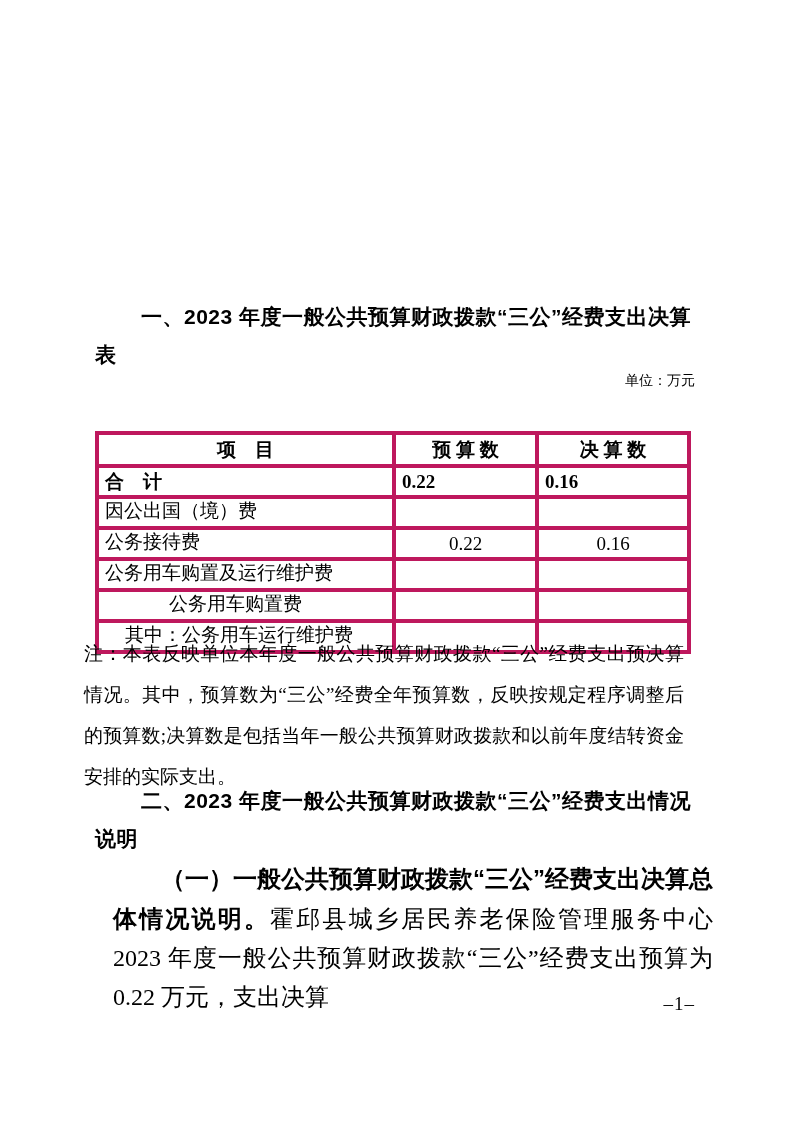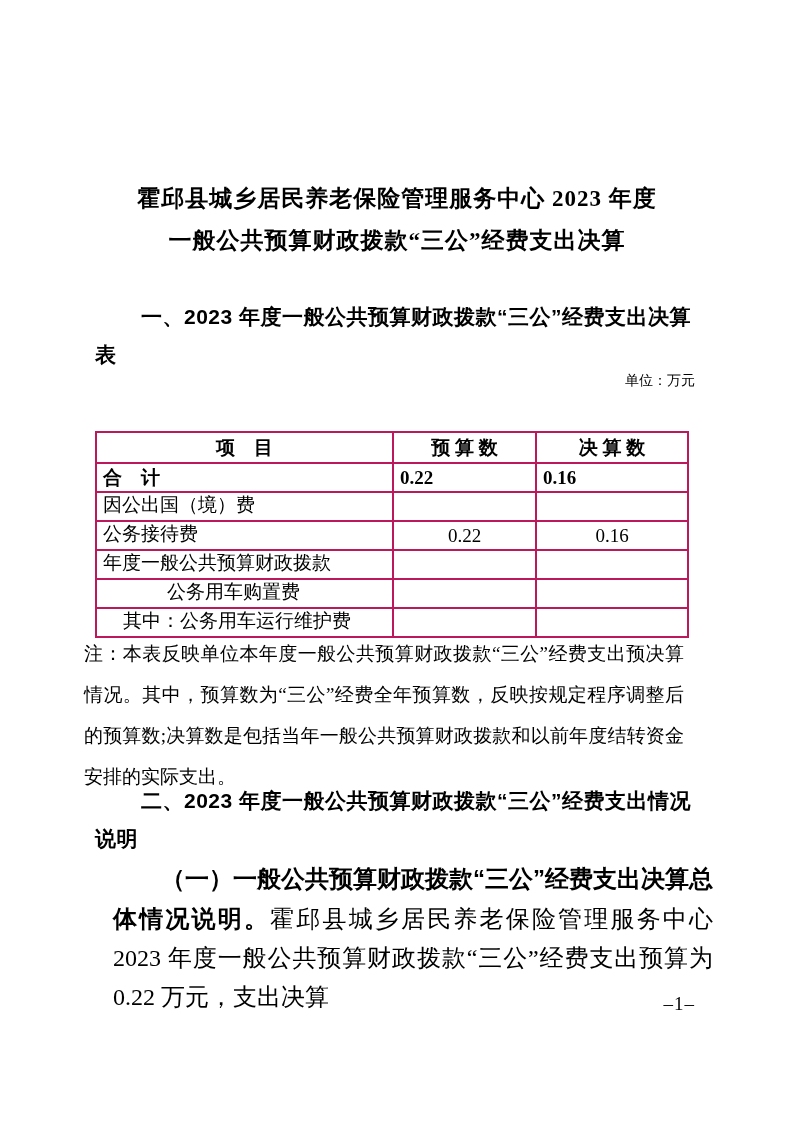--- a/index.html
+++ b/index.html
@@ -27,21 +27,21 @@
   .unit-label{
     position:absolute;top:372px;left:95px;width:600px;
     text-align:right;font-size:14px;
   }
   table.budget-table{
     position:absolute;top:431px;left:95px;width:592px;
     border-collapse:collapse;table-layout:fixed;
     font-size:19px;
   }
   .budget-table th,.budget-table td{
-    border:2px solid #be185d;
+    border:4px solid #be185d;
     padding:0 6px;
     height:27px;line-height:27px;
     white-space:nowrap;overflow:hidden;
   }
   .budget-table th{font-weight:700;text-align:center;height:29px;line-height:29px;}
   .budget-table td{text-align:center;font-weight:normal;}
   .budget-table td.item{text-align:left;font-family:Liberation Mono, monospace;}
   .budget-table tr.total-row td{font-weight:700;text-align:left;}
   .budget-table td.indent1{padding-left:26px;}
   .budget-table td.indent2{padding-left:70px;}
@@ -63,24 +63,20 @@
   .page-number{
     position:absolute;top:993px;left:95px;width:600px;
     text-align:right;font-size:19px;letter-spacing:1px;
   }
 </style>
 </head>
 <body>
 
 <div class="page">
 
-  <div class="doc-title">
-    <div>霍邱县城乡居民养老保险管理服务中心 2023 年度</div>
-    <div>一般公共预算财政拨款“三公”经费支出决算</div>
-  </div>
 
   <div class="sec-heading sec1">
     <div class="indent">一、2023 年度一般公共预算财政拨款“三公”经费支出决算</div>
     <div>表</div>
   </div>
 
   <div class="unit-label">单位：万元</div>
 
   <table class="budget-table">
     <colgroup>
@@ -105,21 +101,21 @@
         <td class="item">因公出国（境）费</td>
         <td></td>
         <td></td>
       </tr>
       <tr>
         <td class="item">公务接待费</td>
         <td>0.22</td>
         <td>0.16</td>
       </tr>
       <tr>
-        <td class="item">年度一般公共预算财政拨款</td>
+        <td class="item">公务用车购置及运行维护费</td>
         <td></td>
         <td></td>
       </tr>
       <tr>
         <td class="item indent2">公务用车购置费</td>
         <td></td>
         <td></td>
       </tr>
       <tr>
         <td class="item indent1">其中：公务用车运行维护费</td>

